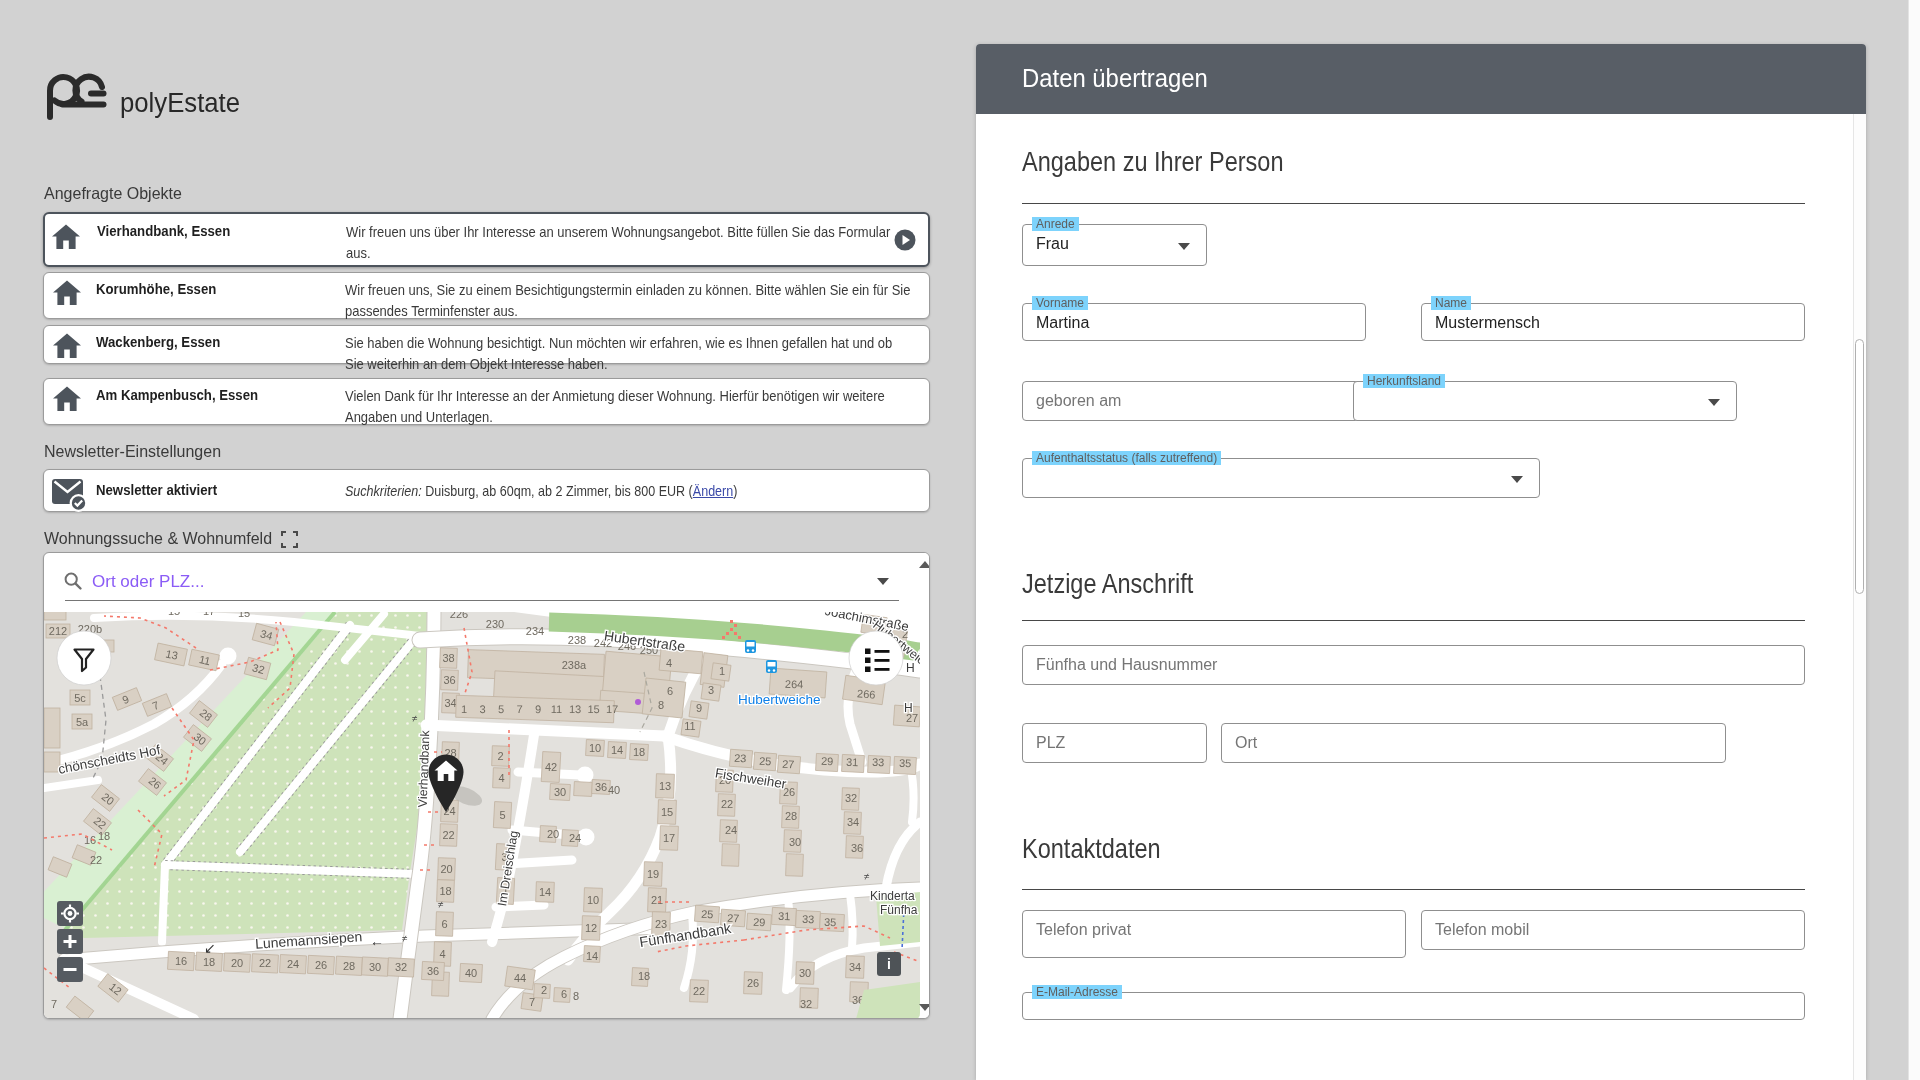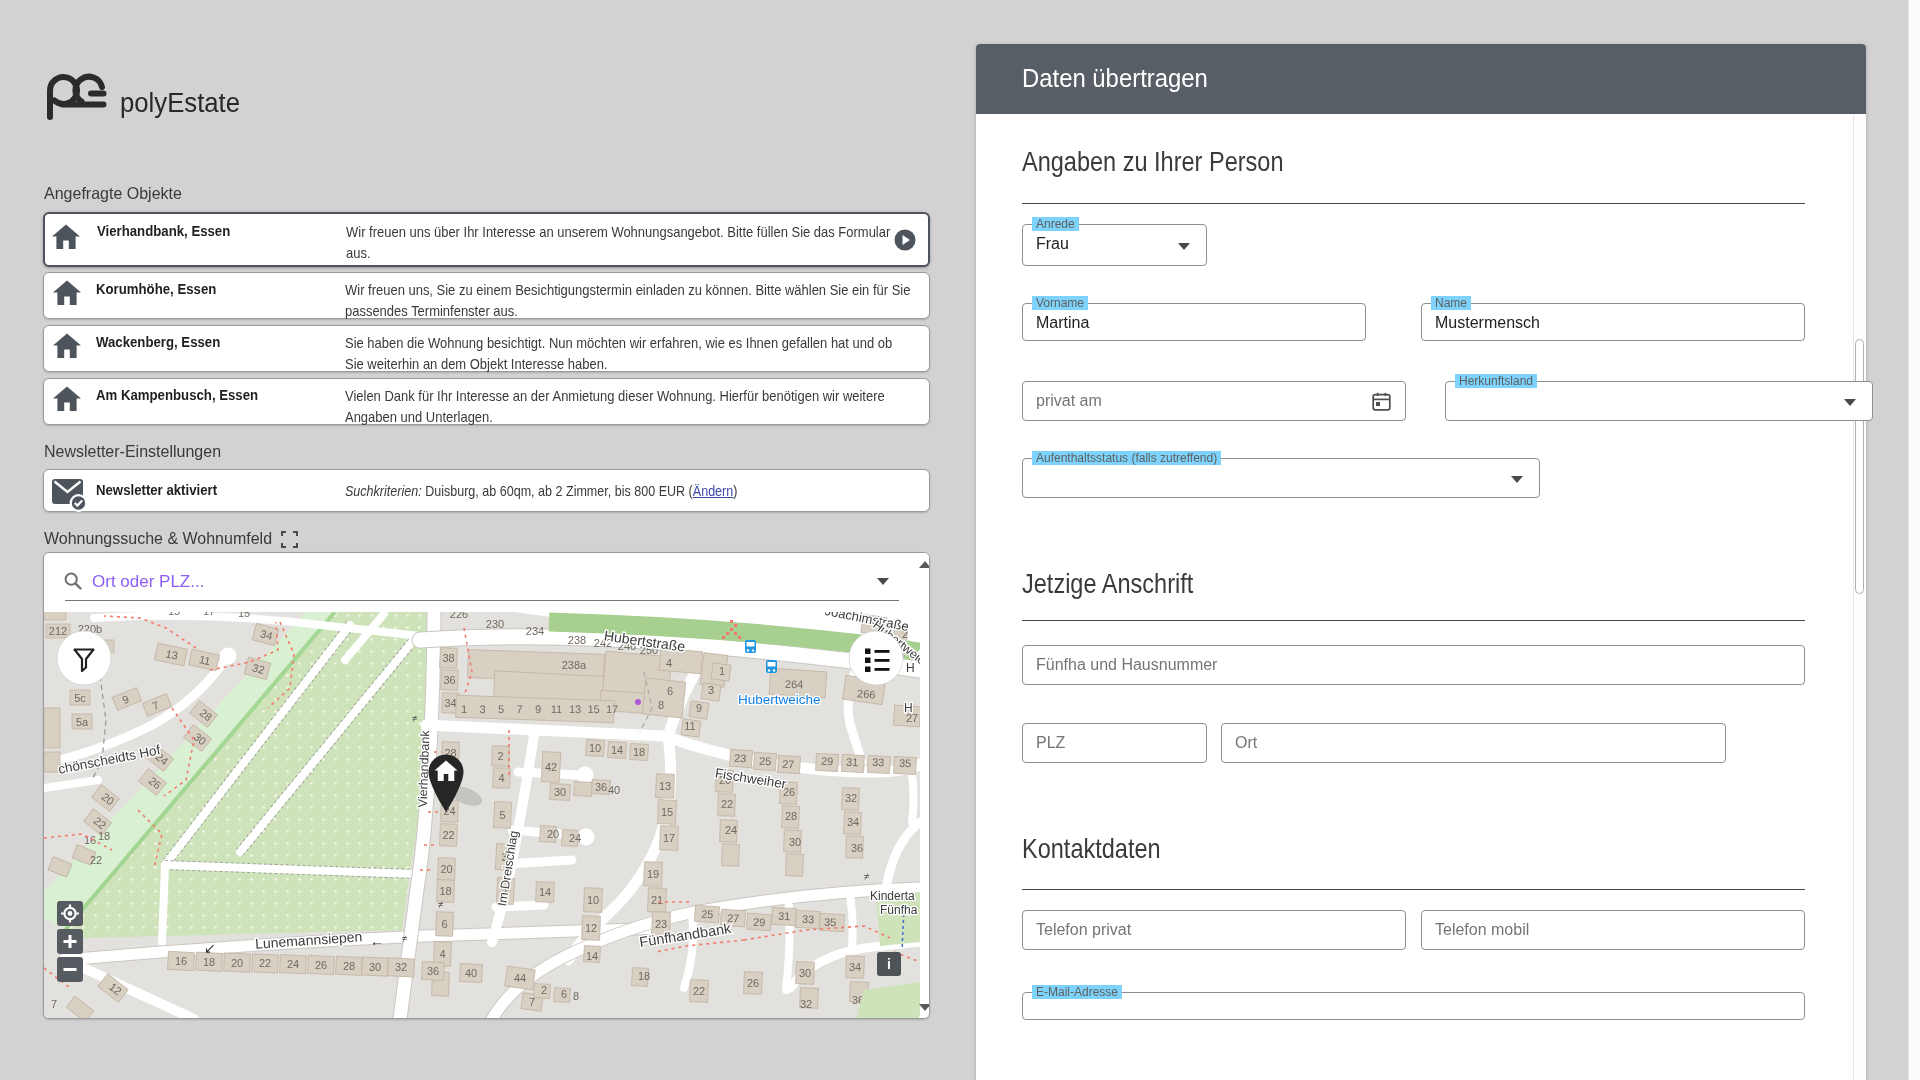--- a/index.html
+++ b/index.html
@@ -48,21 +48,21 @@
       <path d="M8.5 6 L16 11 L8.5 16 Z" fill="#fff"></path>
     </svg>
 </div>
 <div class="card" style="top:272px;height:47px;">
 <svg class="homeico" style="top:6px;left:8px" width="30" height="27" viewBox="0 0 30 27">
       <path d="M15 1.5 L29 13.6 L24.6 13.6 L24.6 26 L17.8 26 L17.8 17.5 L12.2 17.5 L12.2 26 L5.4 26 L5.4 13.6 L1 13.6 Z" fill="#4d545c"></path>
     </svg>
 <div class="ctitle" style="top:7px">Korumhöhe, Essen</div>
 <div class="cdesc" style="top:7px">Wir freuen uns, Sie zu einem Besichtigungstermin einladen zu können. Bitte wählen Sie ein für Sie<br>passendes Terminfenster aus.</div>
 </div>
-<div class="card" style="top:325px;height:47px;">
+<div class="card" style="top:325px;height:39px;">
 <svg class="homeico" style="top:6px;left:8px" width="30" height="27" viewBox="0 0 30 27">
       <path d="M15 1.5 L29 13.6 L24.6 13.6 L24.6 26 L17.8 26 L17.8 17.5 L12.2 17.5 L12.2 26 L5.4 26 L5.4 13.6 L1 13.6 Z" fill="#4d545c"></path>
     </svg>
 <div class="ctitle" style="top:7px">Wackenberg, Essen</div>
 <div class="cdesc" style="top:7px">Sie haben die Wohnung besichtigt. Nun möchten wir erfahren, wie es Ihnen gefallen hat und ob<br>Sie weiterhin an dem Objekt Interesse haben.</div>
 </div>
 <div class="card" style="top:378px;height:47px;">
 <svg class="homeico" style="top:6px;left:8px" width="30" height="27" viewBox="0 0 30 27">
       <path d="M15 1.5 L29 13.6 L24.6 13.6 L24.6 26 L17.8 26 L17.8 17.5 L12.2 17.5 L12.2 26 L5.4 26 L5.4 13.6 L1 13.6 Z" fill="#4d545c"></path>
     </svg>
@@ -525,47 +525,47 @@
   </div>
 <div class="fld" style="left:1022px;top:303px;width:344px;height:38px">
     <span class="lab">Vorname</span>
     <span class="val">Martina</span>
   </div>
 <div class="fld" style="left:1421px;top:303px;width:384px;height:38px">
     <span class="lab">Name</span>
     <span class="val">Mustermensch</span>
   </div>
 <div class="fld" style="left:1022px;top:381px;width:384px;height:40px">
-    <span class="ph">privat am</span>
+    <span class="ph">geboren am</span>
     <svg style="position:absolute;right:14px;top:10px" width="19" height="19" viewBox="0 0 19 19">
       <rect x="1.2" y="2.6" width="16.6" height="15.2" rx="2" fill="none" stroke="#4d4d4d" stroke-width="1.7"></rect>
       <line x1="1.2" y1="7.4" x2="17.8" y2="7.4" stroke="#4d4d4d" stroke-width="1.7"></line>
       <line x1="5.6" y1="0.8" x2="5.6" y2="4" stroke="#4d4d4d" stroke-width="1.7"></line>
       <line x1="13.4" y1="0.8" x2="13.4" y2="4" stroke="#4d4d4d" stroke-width="1.7"></line>
       <rect x="4" y="10" width="4" height="4" fill="#4d4d4d"></rect>
     </svg>
   </div>
-<div class="fld" style="left:1445px;top:381px;width:428px;height:40px">
+<div class="fld" style="left:1353px;top:381px;width:384px;height:40px">
     <span class="lab">Herkunftsland</span>
     <span class="caret" style="right:16px;top:17px"></span>
   </div>
 <div class="fld" style="left:1022px;top:458px;width:518px;height:40px">
     <span class="lab">Aufenthaltsstatus (falls zutreffend)</span>
     <span class="caret" style="right:16px;top:17px"></span>
   </div>
 <div class="fld" style="left:1022px;top:645px;width:783px;height:40px">
     <span class="ph">Fünfha und Hausnummer</span>
   </div>
 <div class="fld" style="left:1022px;top:723px;width:185px;height:40px">
     <span class="ph">PLZ</span>
   </div>
 <div class="fld" style="left:1221px;top:723px;width:505px;height:40px">
     <span class="ph">Ort</span>
   </div>
-<div class="fld" style="left:1022px;top:910px;width:384px;height:40px">
+<div class="fld" style="left:1022px;top:910px;width:384px;height:48px">
     <span class="ph">Telefon privat</span>
   </div>
 <div class="fld" style="left:1421px;top:910px;width:384px;height:40px">
     <span class="ph">Telefon mobil</span>
   </div>
 <div class="fld" style="left:1022px;top:992px;width:783px;height:28px">
     <span class="lab">E-Mail-Adresse</span>
   </div>
 <div class="abs" style="left:1908px;top:0;width:12px;height:1080px;background:#fbfbfb;border-left:1px solid #e3e3e3"></div>
 </body></html>

